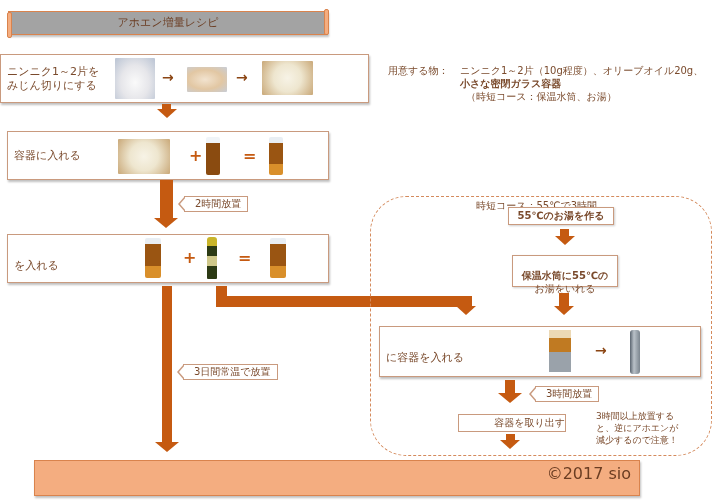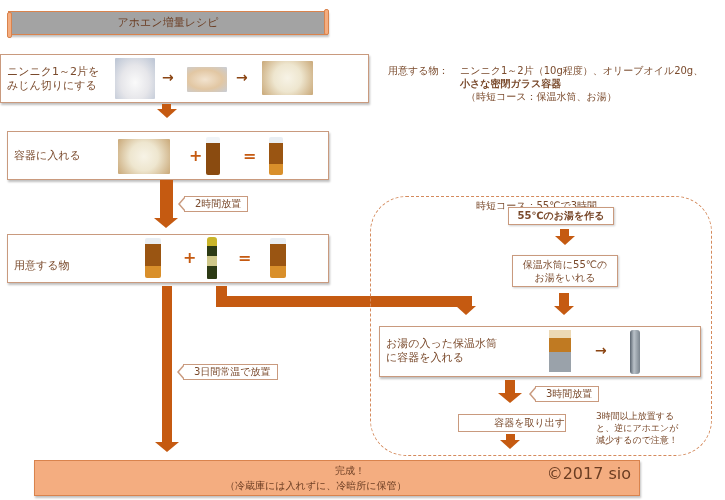--- a/index.html
+++ b/index.html
@@ -128,21 +128,21 @@
   <div class="abs jar filled" style="left:261px; top:5px; width:14px; height:38px;"></div>
 </div>
 
 <div class="abs arrow-shaft" style="left:160px; top:180px; width:13px; height:38px;"></div>
 <div class="abs arrow-head" style="left:154px; top:218px;"></div>
 <div class="abs tag" style="left:184px; top:196px;">
   <span>2時間放置</span>
 </div>
 
 <div class="abs step-box" style="left:7px; top:234px; width:320px; height:47px;">
-  <div class="abs step-text" style="left:6px; top:24px;">用意する物</div>
+  <div class="abs step-text" style="left:6px; top:24px;">を入れる</div>
   <div class="abs jar filled" style="left:137px; top:3px; width:16px; height:40px;"></div>
   <div class="abs op" style="left:175px; top:13px;">+</div>
   <div class="abs oil-bottle" style="left:199px; top:2px; width:10px; height:42px;"></div>
   <div class="abs op" style="left:230px; top:13px;">=</div>
   <div class="abs jar filled" style="left:262px; top:3px; width:16px; height:40px;"></div>
 </div>
 
 <div class="abs arrow-shaft" style="left:162px; top:286px; width:10px; height:156px;"></div>
 <div class="abs arrow-head" style="left:155px; top:442px;"></div>
 <div class="abs tag" style="left:183px; top:364px;">
@@ -157,28 +157,27 @@
 <div class="abs legend-text" style="left:476px; top:177px;margin-top:22px;">時短コース：55℃で3時間</div>
 <div class="abs dashed-region"></div>
 
 <div class="abs small-box" style="left:508px; top:207px; width:104px; height:16px; line-height:16px;font-weight:bold;">
   <span>55℃のお湯を作る</span>
 </div>
 <div class="abs arrow-shaft" style="left:560px; top:229px; width:9px; height:7px;"></div>
 <div class="abs arrow-head sm" style="left:555px; top:236px;"></div>
 
 <div class="abs small-box" style="left:512px; top:255px; width:104px; height:30px;">
-  <div style="margin-top:2px;">保温水筒に55℃の</div>
+  <div style="margin-top:13px;font-weight:bold;">保温水筒に55℃の</div>
   <div>お湯をいれる</div>
 </div>
 <div class="abs arrow-shaft" style="left:559px; top:293px; width:10px; height:13px;"></div>
 <div class="abs arrow-head sm" style="left:554px; top:306px;"></div>
 
 <div class="abs step-box" style="left:379px; top:326px; width:320px; height:49px;">
-  <div class="abs step-text" style="left:6px; top:10px;">お湯の入った保温水筒</div>
   <div class="abs step-text" style="left:6px; top:24px;">に容器を入れる</div>
   <div class="abs thermos-open" style="left:169px; top:3px; width:22px; height:42px;"></div>
   <div class="abs small-arrow" style="left:215px; top:16px;">→</div>
   <div class="abs thermos" style="left:250px; top:3px; width:10px; height:44px;"></div>
 </div>
 
 <div class="abs arrow-shaft" style="left:505px; top:380px; width:10px; height:13px;"></div>
 <div class="abs arrow-head" style="left:498px; top:393px;"></div>
 <div class="abs tag" style="left:535px; top:386px;">
   <span>3時間放置</span>
@@ -190,18 +189,14 @@
 <div class="abs arrow-shaft" style="left:506px; top:434px; width:9px; height:6px;"></div>
 <div class="abs arrow-head sm" style="left:500px; top:440px;"></div>
 
 <div class="abs" style="left:596px; top:410px; font-size:9px; line-height:12px; color:#7a4a2c;">
   <div>3時間以上放置する</div>
   <div>と、逆にアホエンが</div>
   <div>減少するので注意！</div>
 </div>
 
 <div class="abs finish-box">
-  <div class="abs" style="left:0; width:470px; top:3px; text-align:right; padding-right:0; font-size:10px; color:#6b3d22;">
-    <span style="display:inline-block; width:100%; text-align:center; padding-left:160px; box-sizing:border-box;">完成！</span>
-  </div>
-  <div class="abs" style="left:190px; top:18px; font-size:10px; color:#6b3d22;">（冷蔵庫には入れずに、冷暗所に保管）</div>
   <div class="abs" style="right:8px; top:3px; font-size:16px; color:#6b3d22;">©2017 sio</div>
 </div>
 
 </body></html>

